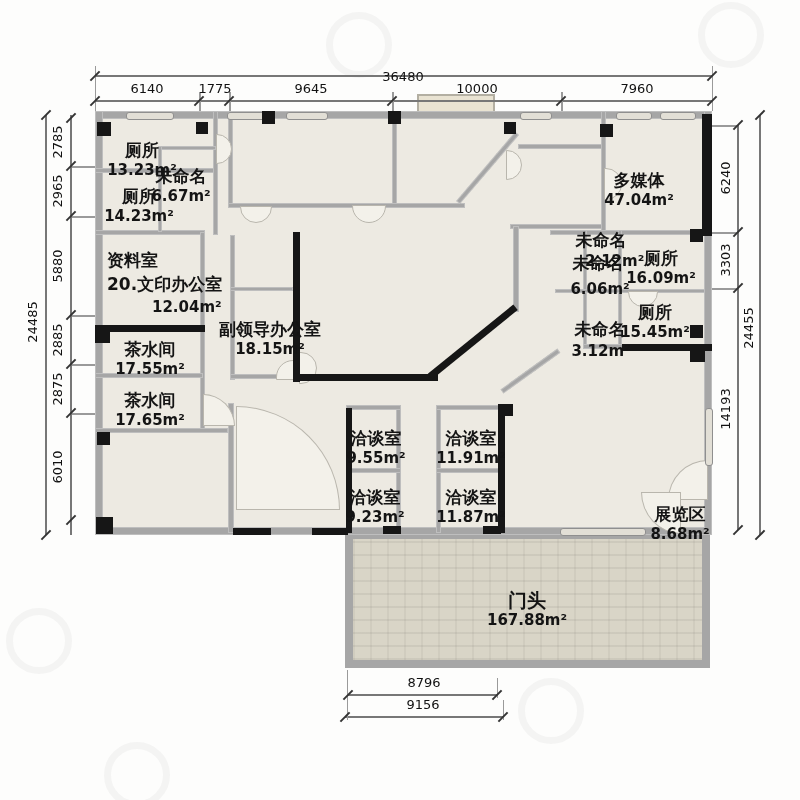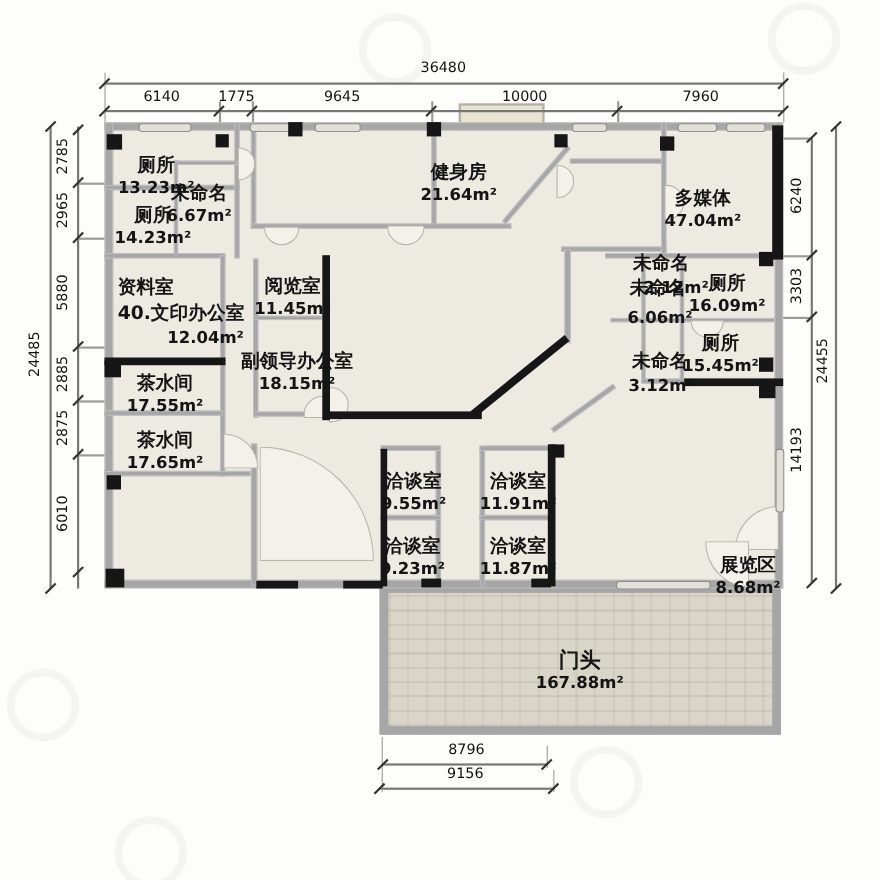--- a/index.html
+++ b/index.html
@@ -139,32 +139,24 @@
     <div class="rarea">13.23m²</div>
   </div>
   <div class="room" style="left:181px;top:186px">
     <div class="rname">未命名</div>
     <div class="rarea">6.67m²</div>
   </div>
   <div class="room" style="left:139px;top:206px">
     <div class="rname">厕所</div>
     <div class="rarea">14.23m²</div>
   </div>
-  <div class="room" style="left:417px;top:167px">
-    <div class="rname">健身房</div>
-    <div class="rarea">21.64m²</div>
-  </div>
   <div class="room" style="left:639px;top:190px">
     <div class="rname">多媒体</div>
     <div class="rarea">47.04m²</div>
   </div>
-  <div class="room" style="left:266px;top:270px">
-    <div class="rname">阅览室</div>
-    <div class="rarea">11.45m²</div>
-  </div>
   <div class="room" style="left:661px;top:268px">
     <div class="rname">厕所</div>
     <div class="rarea">16.09m²</div>
   </div>
   <div class="room" style="left:655px;top:322px">
     <div class="rname">厕所</div>
     <div class="rarea">15.45m²</div>
   </div>
   <div class="room" style="left:270px;top:339px">
     <div class="rname">副领导办公室</div>
@@ -198,21 +190,21 @@
     <div class="rname">展览区</div>
     <div class="rarea">8.68m²</div>
   </div>
   <div class="room big" style="left:527px;top:610px">
     <div class="rname">门头</div>
     <div class="rarea">167.88m²</div>
   </div>
 
   <div class="tl" style="left:107px;top:249px">资料室</div>
   <div class="tl" style="left:107px;top:273px">
-    <span>40.</span><span>文印办公室</span>
+    <span>20.</span><span>文印办公室</span>
   </div>
   <div class="tl" style="left:152px;top:298px;font-size:15px">12.04m²</div>
 
   <div class="room" style="left:601px;top:240px">
     <div class="rname">未命名</div>
   </div>
   <div class="tl behind" style="left:585px;top:252px">2.12m²</div>
   <div class="room" style="left:598px;top:263px">
     <div class="rname">未命名</div>
   </div>
@@ -222,21 +214,21 @@
   <div class="room" style="left:600px;top:329px">
     <div class="rname">未命名</div>
   </div>
   <div class="room" style="left:601px;top:351px">
     <div class="rarea">3.12m²</div>
   </div>
 
   <div class="dline" style="left:95px;top:75px;width:618px;height:2px"></div>
   <div class="tk" style="left:95px;top:76px"></div>
   <div class="tk" style="left:712px;top:76px"></div>
-  <div class="dlab" style="left:403px;top:62px">36480</div>
+  <div class="dlab" style="left:403px;top:76px">36480</div>
   <div class="dline" style="left:95px;top:100px;width:618px;height:2px"></div>
   <div class="tk" style="left:95px;top:101px"></div>
   <div class="tk" style="left:199px;top:101px"></div>
   <div class="tk" style="left:229px;top:101px"></div>
   <div class="tk" style="left:392px;top:101px"></div>
   <div class="tk" style="left:561px;top:101px"></div>
   <div class="tk" style="left:712px;top:101px"></div>
   <div class="dlab" style="left:147px;top:88px">6140</div>
   <div class="dlab" style="left:215px;top:88px">1775</div>
   <div class="dlab" style="left:311px;top:88px">9645</div>

